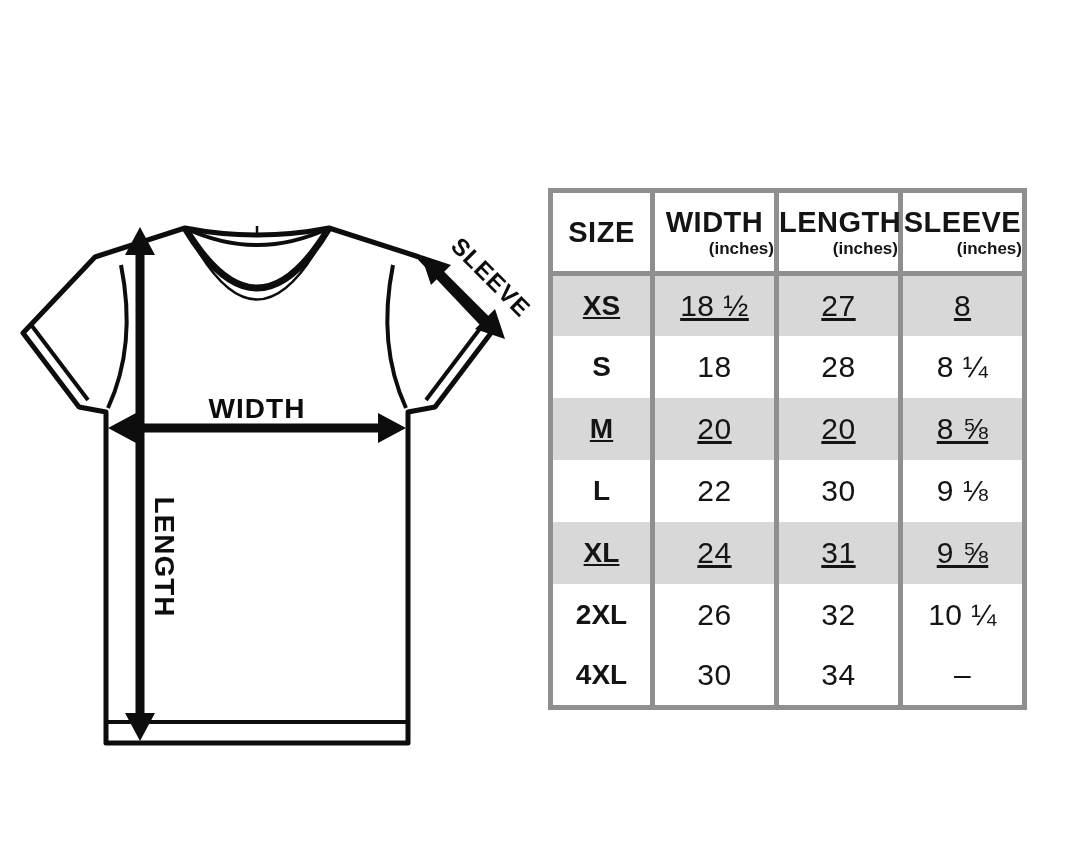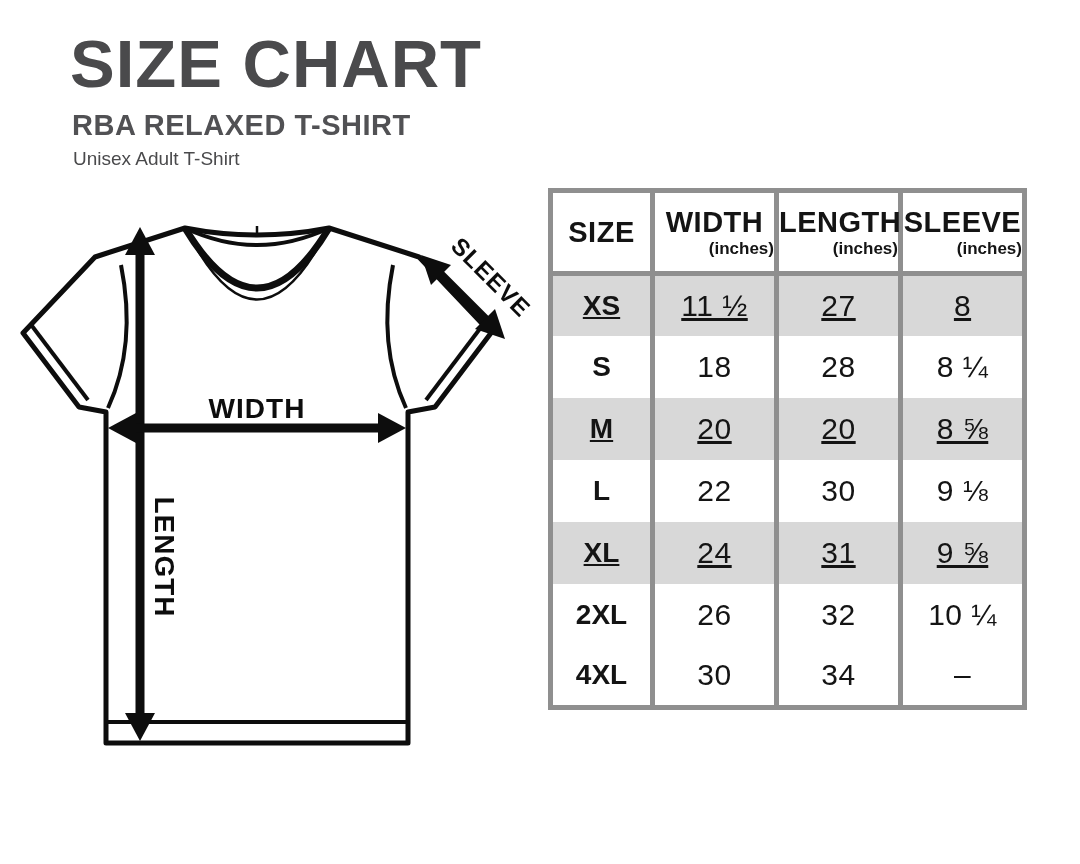--- a/index.html
+++ b/index.html
@@ -49,25 +49,20 @@
   .size-table tbody tr { height: 62px; }
   .size-table tbody tr.stripe { background: #d8d8d8; text-decoration: underline; }
   .size-table tbody th { font-size: 28px; font-weight: bold; }
   .size-table tbody td { font-size: 30px; font-weight: normal; letter-spacing: 0.5px; }
 </style>
 </head>
 <body>
 
 <div class="page">
 
-  <div class="header">
-    <h1 class="title">SIZE CHART</h1>
-    <h2 class="subtitle">RBA RELAXED T-SHIRT</h2>
-    <p class="description">Unisex Adult T-Shirt</p>
-  </div>
 
   <svg class="diagram" viewBox="0 0 530 575">
 
     <path d="M 170 23 L 80 52 L 8 128 L 64 202 L 91 207
          L 91 538 L 393 538 L 393 207 L 420 202 L 476 128 L 404 52 L 314 23
          Q 242 37 170 23 Z" fill="#ffffff" stroke="#0d0d0d" stroke-width="5" stroke-linejoin="round"></path>
 
     <g fill="none" stroke="#0d0d0d">
       <path d="M 170 23 Q 242 57 314 23" stroke-width="4"></path>
       <path d="M 170 23 Q 242 143 314 23" stroke-width="7"></path>
@@ -128,21 +123,21 @@
         </th>
         <th>
           <span class="h-main">SLEEVE</span>
           <span class="h-sub">(inches)</span>
         </th>
       </tr>
     </thead>
     <tbody>
       <tr class="stripe">
         <th>XS</th>
-        <td>11 ½</td>
+        <td>18 ½</td>
         <td>27</td>
         <td>8</td>
       </tr>
       <tr>
         <th>S</th>
         <td>18</td>
         <td>28</td>
         <td>8 ¼</td>
       </tr>
       <tr class="stripe">

